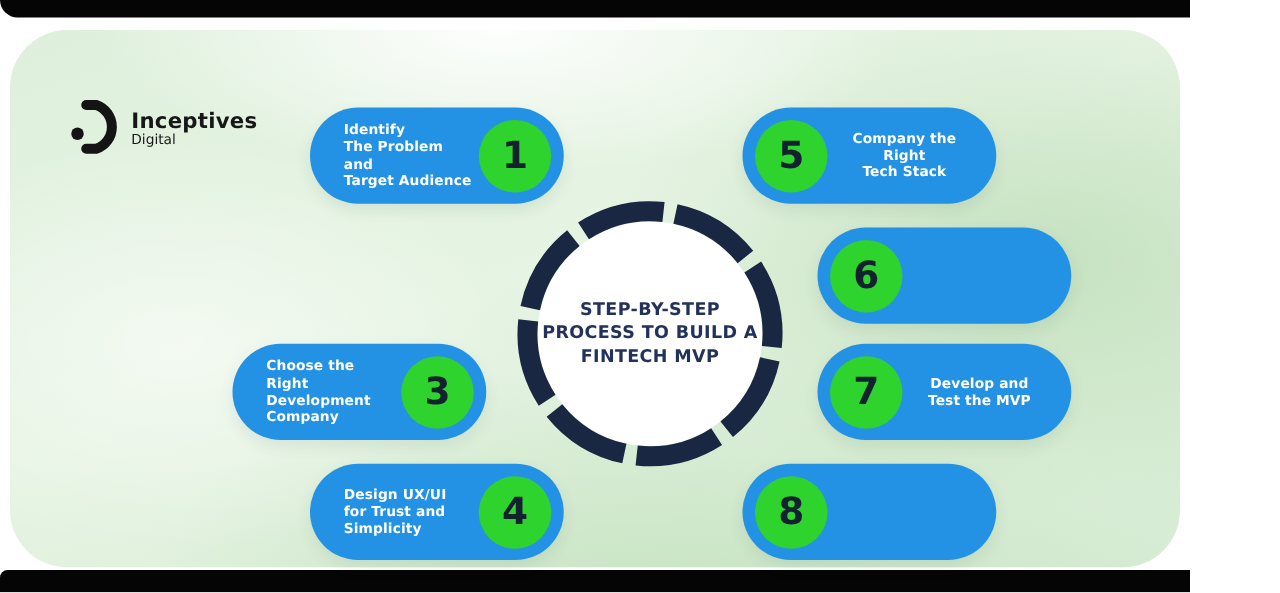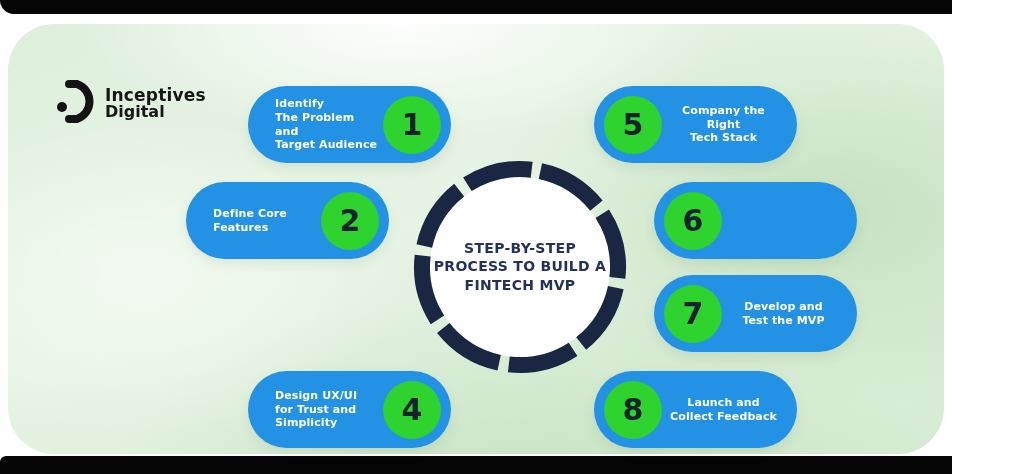--- a/index.html
+++ b/index.html
@@ -18,21 +18,21 @@
       radial-gradient(ellipse 420px 260px at 14% 58%, rgba(255,255,255,0.55), rgba(255,255,255,0) 65%),
       radial-gradient(ellipse 480px 280px at 88% 42%, rgba(170,210,163,0.5), rgba(255,255,255,0) 72%),
       radial-gradient(ellipse 600px 300px at 55% 110%, rgba(182,218,176,0.55), rgba(255,255,255,0) 70%),
       linear-gradient(160deg,#def0dc 0%,#e6f4e3 45%,#d5ebd2 100%);
   }
 
   
   .logo{position:absolute;left:46px;top:52px;display:flex;align-items:center;gap:9px;}
   .logo-text{color:#171717;line-height:1.06;}
   .logo-line1{font-size:17px;font-weight:700;letter-spacing:.2px;}
-  .logo-line2{font-size:16px;font-weight:700;}
+  .logo-line2{font-size:11px;font-weight:400;}
 
   
   .pill{
     position:absolute;width:203px;height:77px;border-radius:39px;
     background:#2492e4;display:flex;align-items:center;
     box-shadow:0 5px 12px rgba(40,90,60,0.10);
   }
   .pill-text{
     color:#ffffff;font-size:11px;font-weight:700;line-height:1.27;
     white-space:pre-line;letter-spacing:.1px;flex:1;
@@ -91,28 +91,29 @@
 
     <div class="pill left p1">
       <div class="pill-text">Identify
 The Problem and
 Target Audience</div>
       <div class="num-circle">
         <span class="num">1</span>
       </div>
     </div>
 
-    <div class="pill left p2">
-      <div class="pill-text">Define Core
-Features</div>
+
+    <div class="pill left p3">
+      <div class="pill-text">Choose the Right
+Development
+Company</div>
       <div class="num-circle">
-        <span class="num">2</span>
+        <span class="num">3</span>
       </div>
     </div>
-
 
     <div class="pill left p4">
       <div class="pill-text">Design UX/UI
 for Trust and
 Simplicity</div>
       <div class="num-circle">
         <span class="num">4</span>
       </div>
     </div>
 
@@ -135,22 +136,20 @@
         <span class="num">7</span>
       </div>
       <div class="pill-text">Develop and
 Test the MVP</div>
     </div>
 
     <div class="pill right p8">
       <div class="num-circle">
         <span class="num">8</span>
       </div>
-      <div class="pill-text">Launch and
-Collect Feedback</div>
     </div>
 
     <div class="hub">
       <svg width="224" height="224" viewBox="0 0 224 224">
         <circle cx="112" cy="112" r="90" fill="#ffffff"></circle>
         <circle cx="112" cy="112" r="98" fill="none" stroke="#1a2743" stroke-width="16" stroke-dasharray="67 9.97" transform="rotate(-78 112 112)"></circle>
       </svg>
       <div class="hub-title">STEP-BY-STEP
 PROCESS TO BUILD A
 FINTECH MVP</div>

